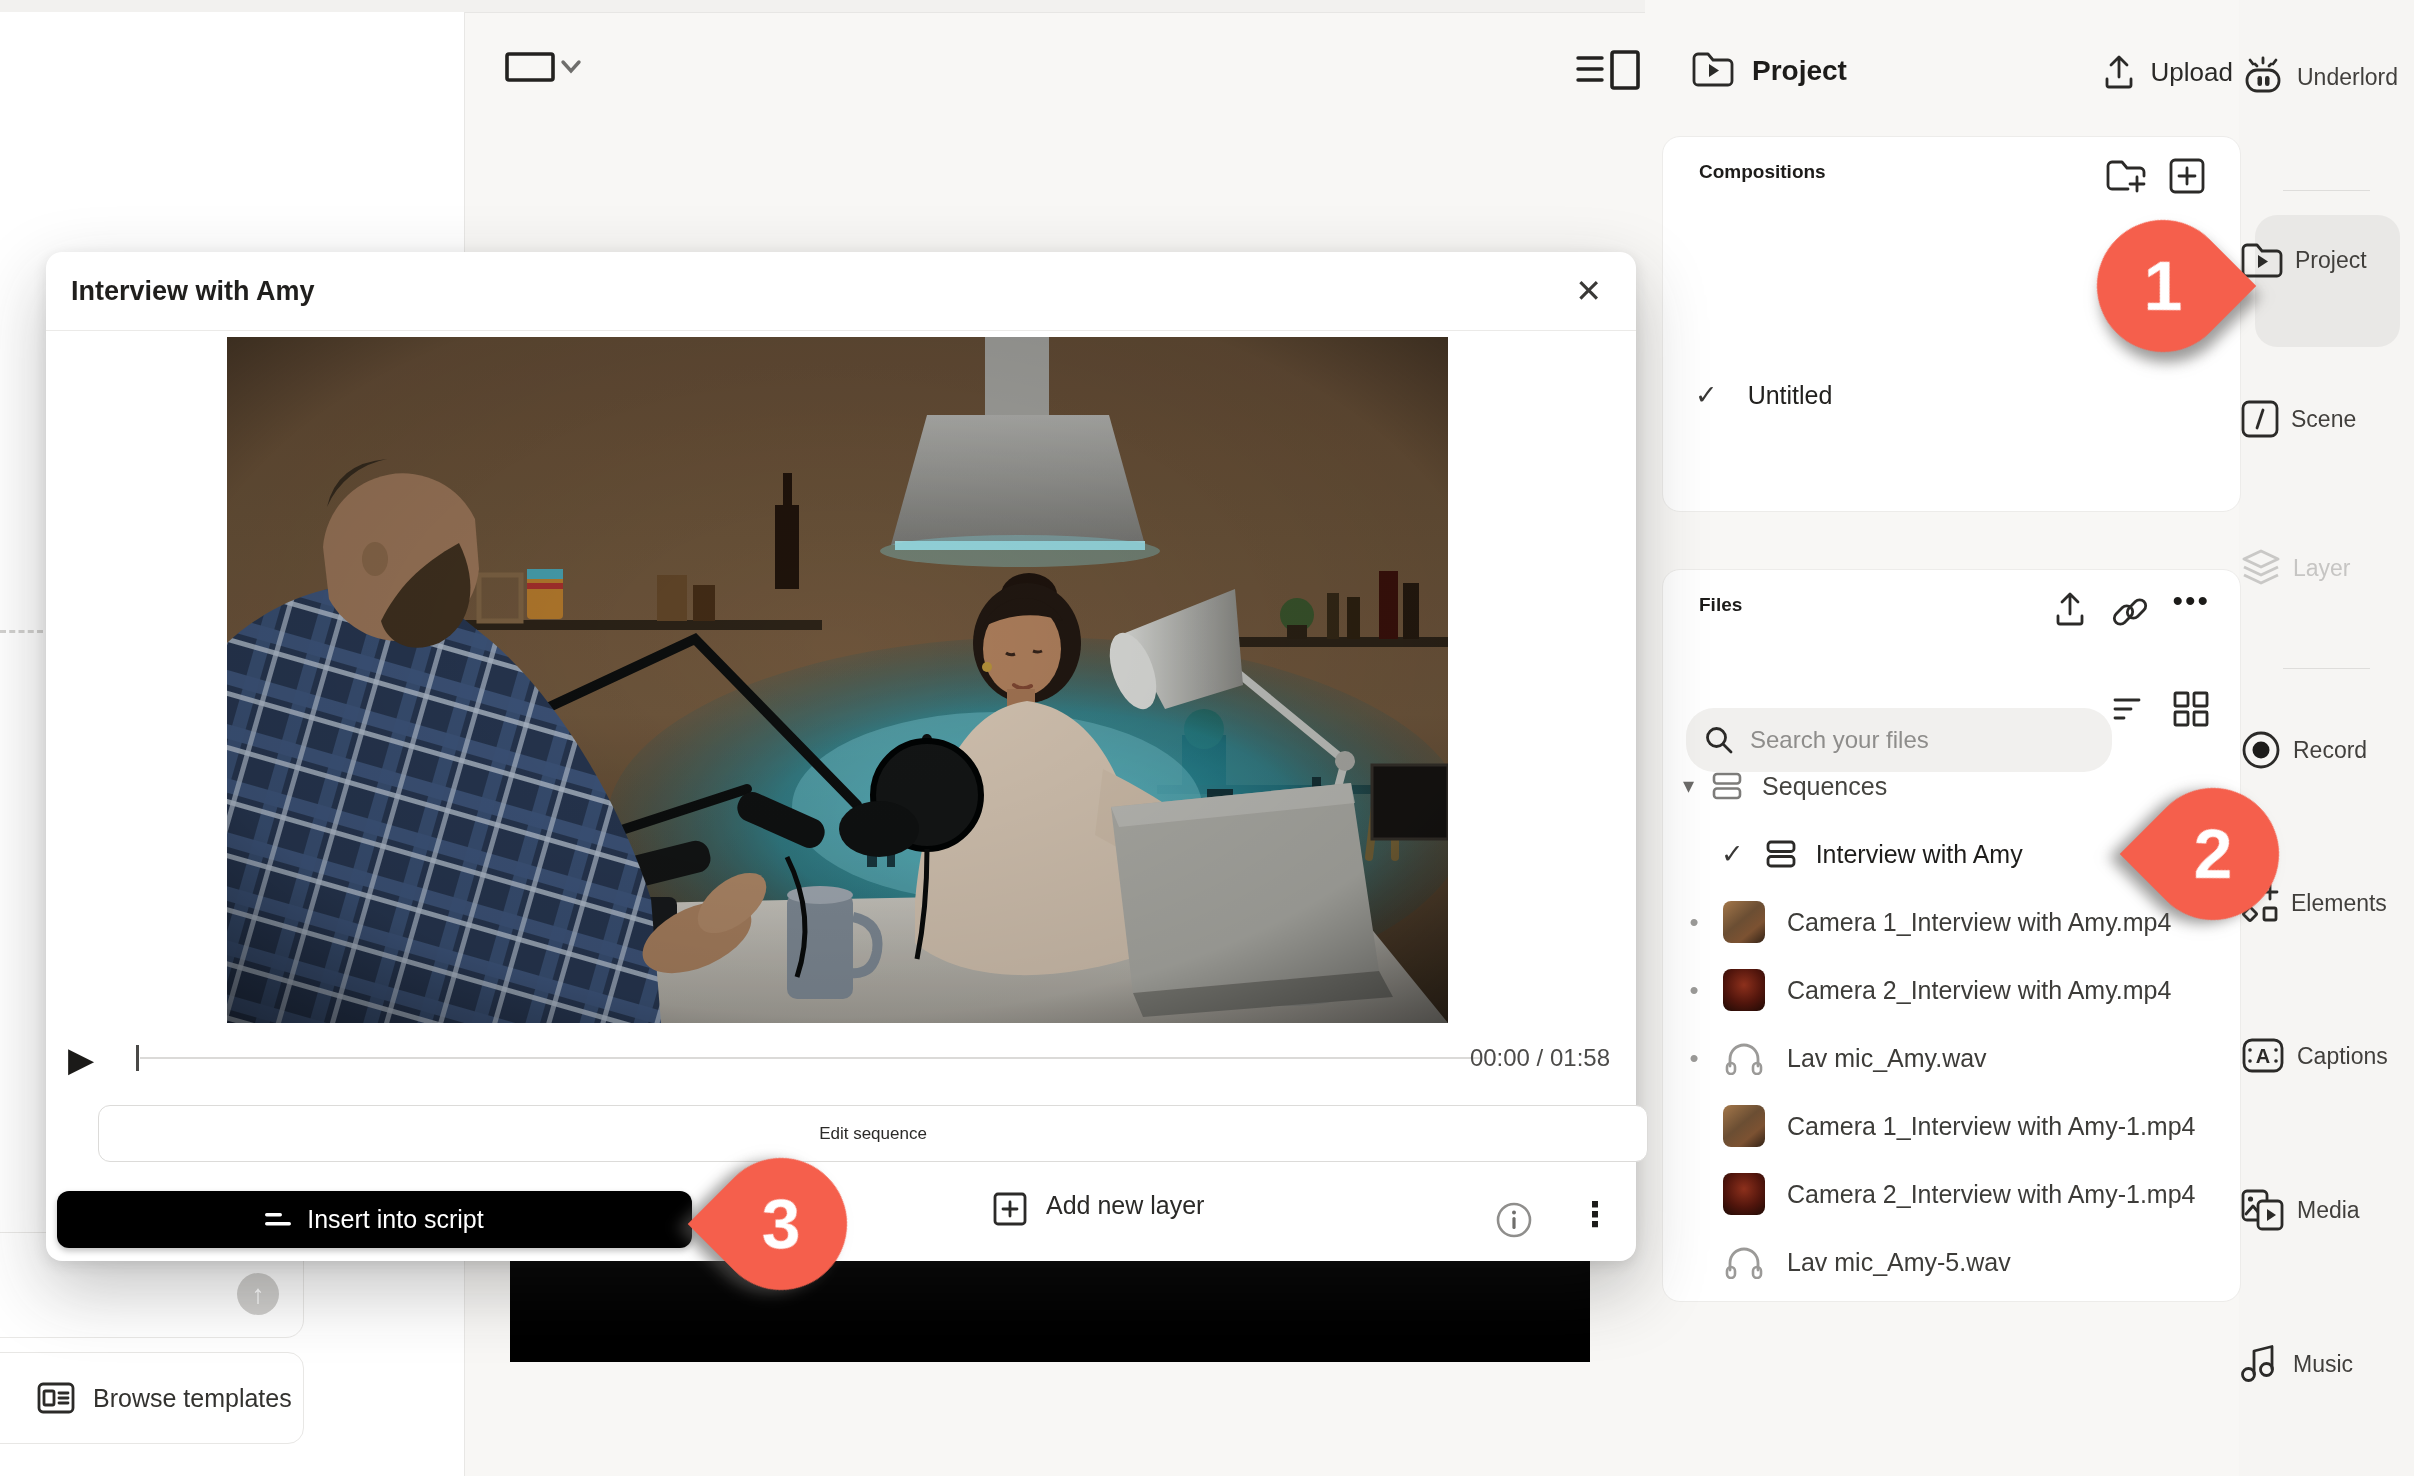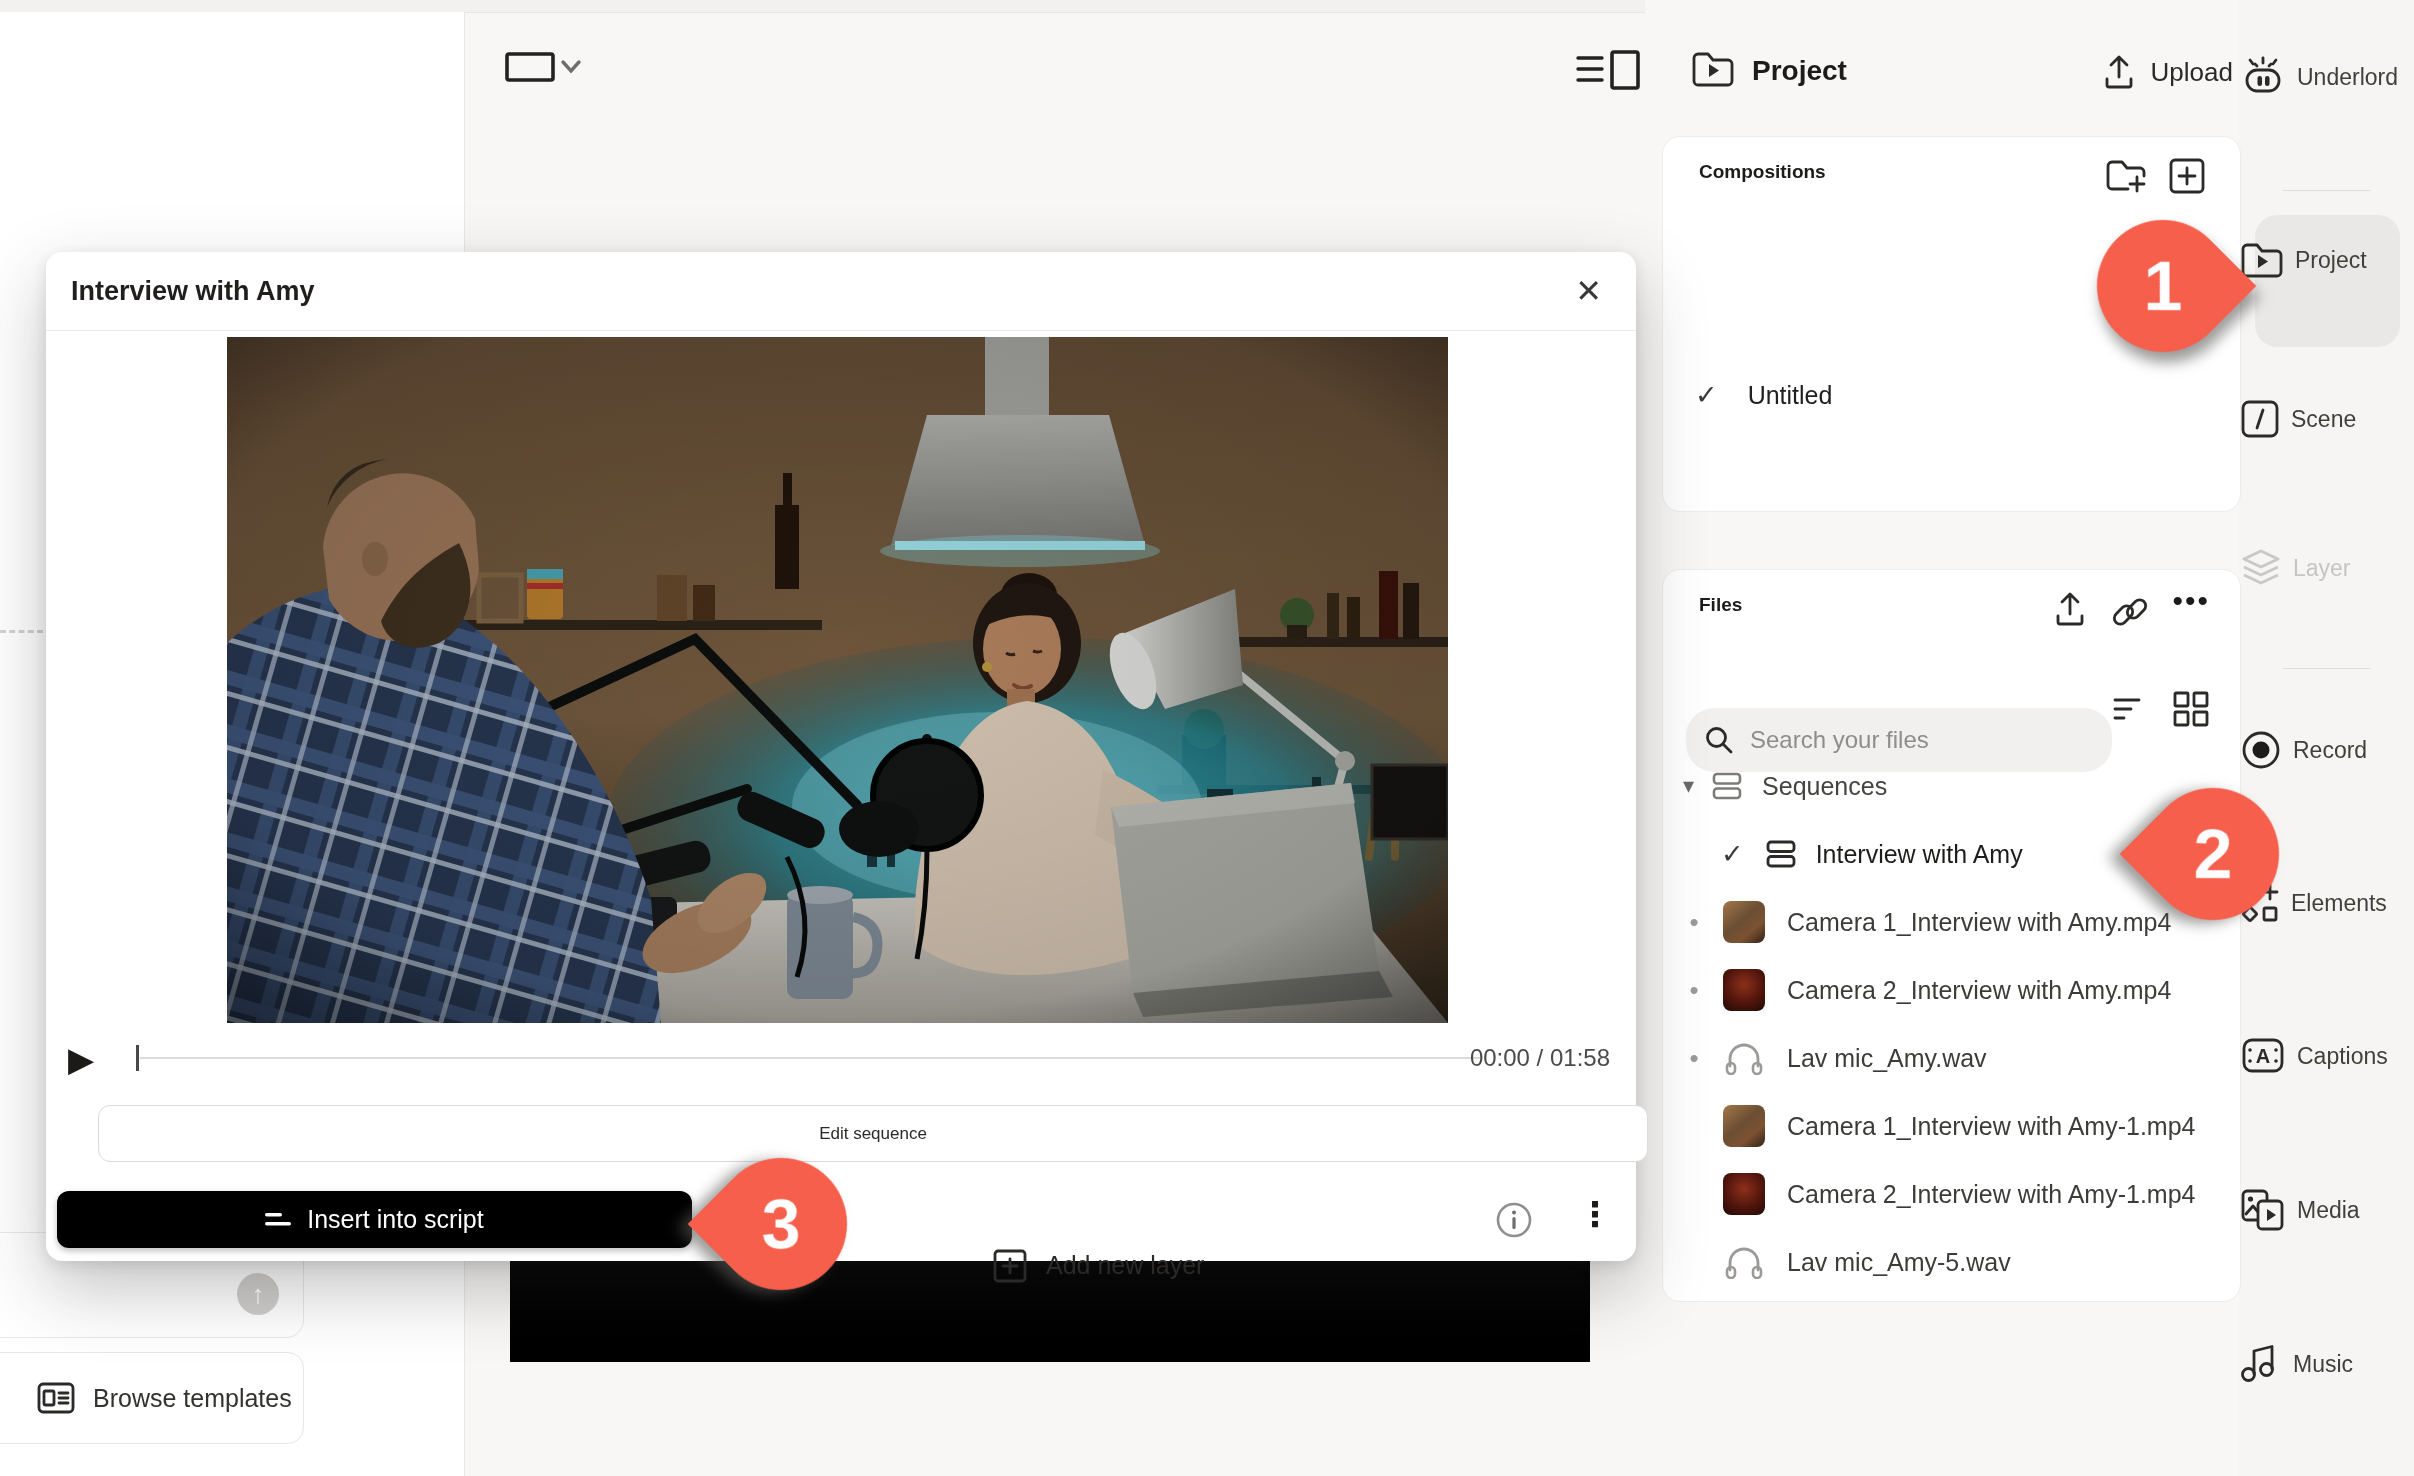--- a/index.html
+++ b/index.html
@@ -33,21 +33,21 @@
   .play-btn{position:absolute;left:22px;top:790px;font-size:34px;color:#1b1a18;line-height:34px;}
   .playhead{position:absolute;left:90px;top:793px;width:3px;height:26px;background:#4a4947;}
   .track{position:absolute;left:94px;top:805px;width:1340px;height:2px;background:#dbdad8;}
   .time-label{position:absolute;right:26px;top:792px;font-size:24px;color:#4c4b49;}
   .edit-seq-btn{position:absolute;left:20px;top:853px;width:1548px;height:55px;border:1.5px solid #dcdbd9;
                 border-radius:12px;background:#fff;display:flex;align-items:center;justify-content:center;
                 font-size:17px;color:#2b2a28;margin-left:32px;}
   .insert-btn{position:absolute;left:11px;top:939px;width:635px;height:57px;background:#000000;border-radius:12px;
               display:flex;align-items:center;justify-content:center;gap:16px;color:#fff;font-size:25px;
               box-shadow:0 3px 6px rgba(0,0,0,.25);}
-  .add-layer{position:absolute;left:946px;top:985px;height:57px;display:flex;align-items:center;gap:18px;
+  .add-layer{position:absolute;left:946px;top:939px;height:57px;display:flex;align-items:flex-start;gap:18px;
              font-size:25px;color:#2b2a28;}
   .info-ic{position:absolute;left:1448px;top:948px;}
   .kebab{position:absolute;left:1532px;top:942px;font-size:34px;color:#1c1b19;font-weight:700;letter-spacing:0;}
 
   
   .rp-header{left:1662px;top:45px;width:577px;height:56px;z-index:1;}
   .rp-title{position:absolute;left:90px;top:10px;font-size:28px;font-weight:700;color:#1d1c1a;}
   .upload-btn{position:absolute;right:6px;top:8px;display:flex;align-items:center;gap:14px;font-size:26px;color:#2b2a28;}
   .card{background:#fff;border:1px solid #edecea;border-radius:18px;z-index:1;}
   .comp-card{left:1662px;top:136px;width:577px;height:374px;}

